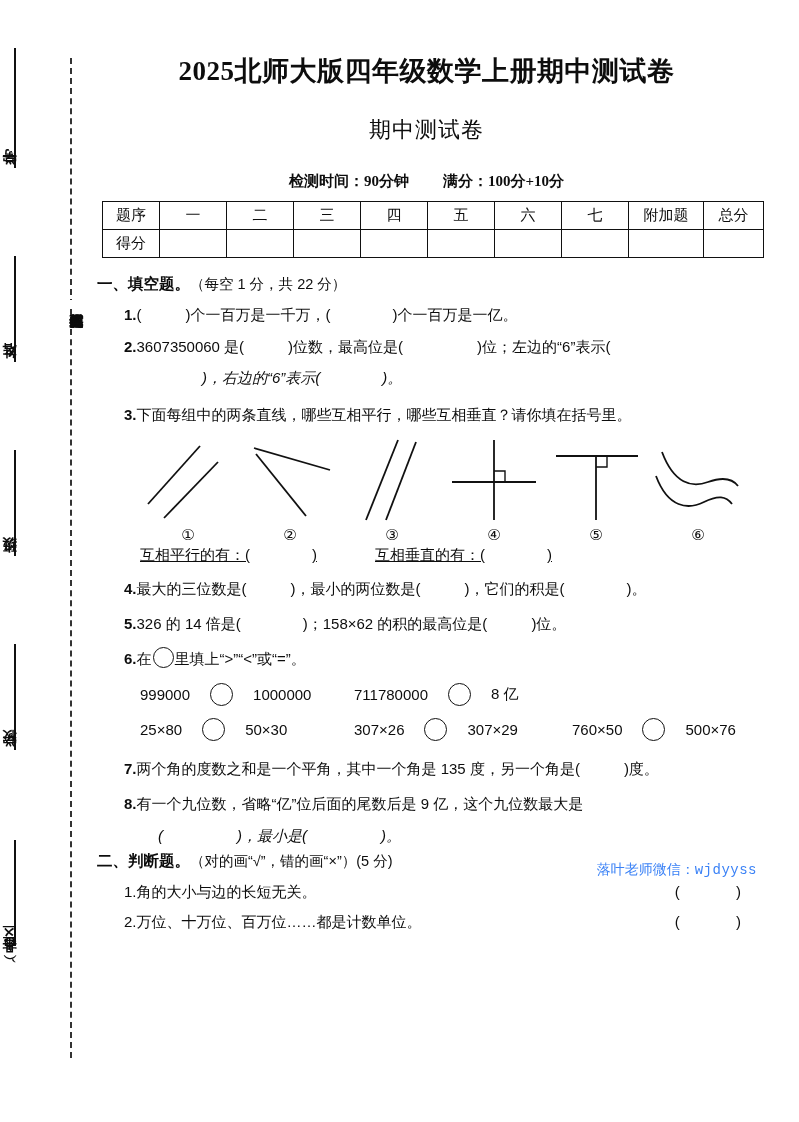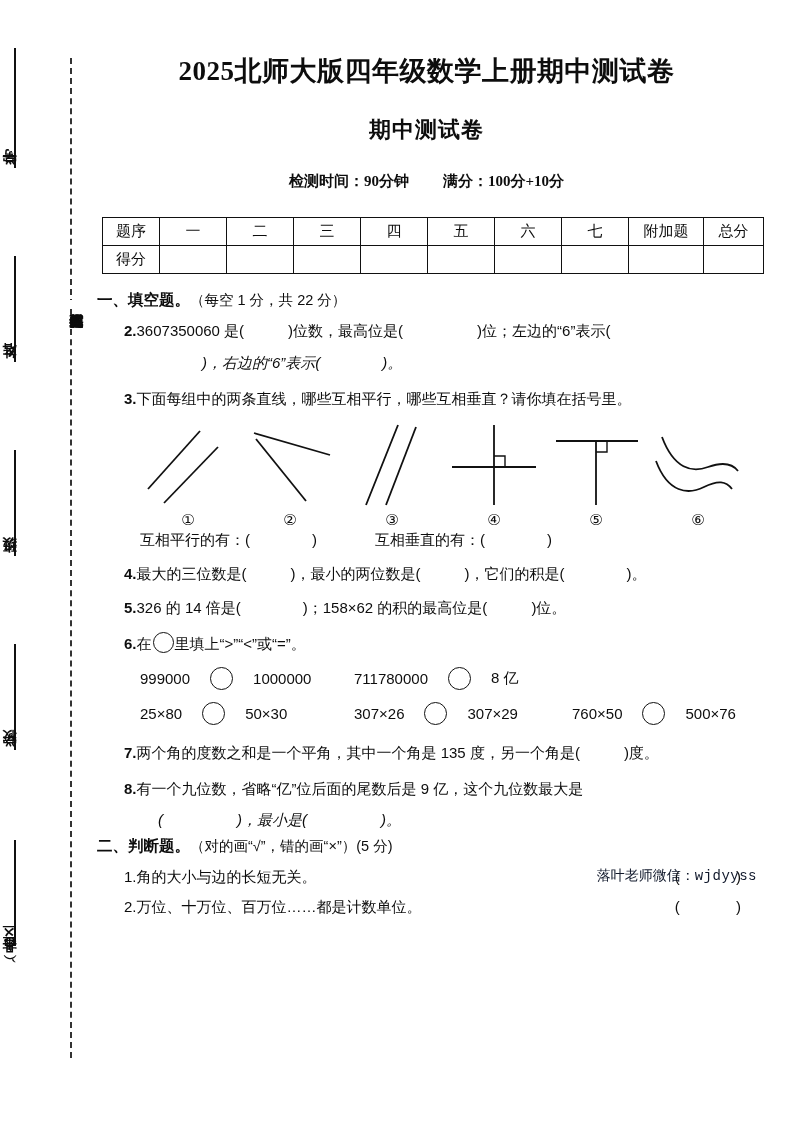--- a/index.html
+++ b/index.html
@@ -78,40 +78,40 @@
     font-weight: bold;
     font-family: "Liberation Serif", "DejaVu Serif", serif;
     margin: 0;
     padding-top: 53px;
     letter-spacing: 0.5px;
     padding-right: 42px;
   }
   .doc-subtitle {
     text-align: center;
     font-size: 22px;
-    font-weight: bold;
+    font-weight: normal;
     margin: 0;
     padding-top: 26px;
     letter-spacing: 1px;
     padding-right: 42px;
   }
   .meta-line {
     text-align: center;
     font-size: 15px;
     font-weight: bold;
     margin: 0;
     padding-top: 27px;
     padding-right: 42px;
   }
   .meta-gap { display: inline-block; width: 34px; }
 
   
   .score-table {
     border-collapse: collapse;
-    margin: 26px 0 0 6px;
+    margin: 10px 0 0 6px;
     width: 655px;
     table-layout: fixed;
   }
   .score-table td {
     border: 1.3px solid #111;
     height: 25px;
     text-align: center;
     vertical-align: middle;
     font-size: 15px;
     font-family: "Liberation Sans", "DejaVu Sans", sans-serif;
@@ -168,20 +168,21 @@
     text-align: center;
     font-size: 15px;
     font-family: "Liberation Sans", "DejaVu Sans", sans-serif;
   }
 
   .pp-line {
     font-size: 15px;
     padding-left: 44px;
     margin-top: 2px;
     font-family: "Liberation Sans", "DejaVu Sans", sans-serif;
+    text-decoration: underline;
   }
   .pp-gap { display: inline-block; width: 58px; }
 
   
   .cmp-row {
     display: flex;
     padding-left: 44px;
     margin-top: 12px;
     font-size: 15px;
     font-family: "Liberation Sans", "DejaVu Sans", sans-serif;
@@ -225,23 +226,23 @@
     position: absolute;
     right: 32px;
     top: 0;
     font-size: 15px;
     letter-spacing: 26px;
   }
 
   .footer-note {
     position: absolute;
     right: 42px;
-    bottom: 14px;
+    bottom: 20px;
     font-size: 14px;
-    color: #0f172a;
+    color: #3b82f6;
     font-family: "Liberation Sans", "DejaVu Sans", sans-serif;
   }
   .footer-note .wx {
     font-family: "Liberation Mono", "DejaVu Sans Mono", monospace;
     letter-spacing: 0.5px;
   }
 </style>
 </head>
 <body>
 
@@ -296,20 +297,23 @@
       <td></td>
       <td></td>
     </tr>
   </tbody>
     </table>
 
   <div class="section-head">
     <span>一、填空题。</span><span class="sec-note">（每空 1 分，共 22 分）</span>
   </div>
 
+  <div class="q">
+    <span class="qn">1.</span><span>(</span><span class="blank-m"></span><span>)个一百万是一千万，(</span><span class="blank-l"></span><span>)个一百万是一亿。</span>
+  </div>
 
   <div class="q">
     <span class="qn">2.</span><span>3607350060 是(</span><span class="blank-m"></span><span>)位数，最高位是(</span><span class="blank-xl"></span><span>)位；左边的“6”表示(</span>
   </div>
   <div class="q q-cont">
     <span class="blank-m"></span><span>)，右边的“6”表示(</span><span class="blank-l"></span><span>)。</span>
   </div>
 
   <div class="q" style="margin-top:14px;">
     <span class="qn">3.</span><span>下面每组中的两条直线，哪些互相平行，哪些互相垂直？请你填在括号里。</span>

